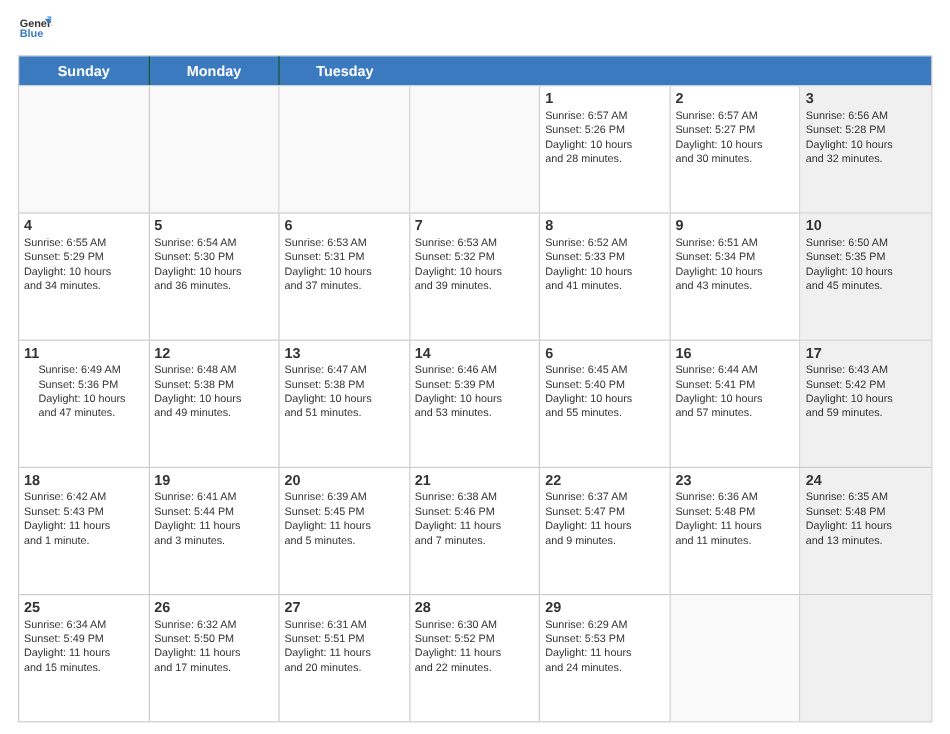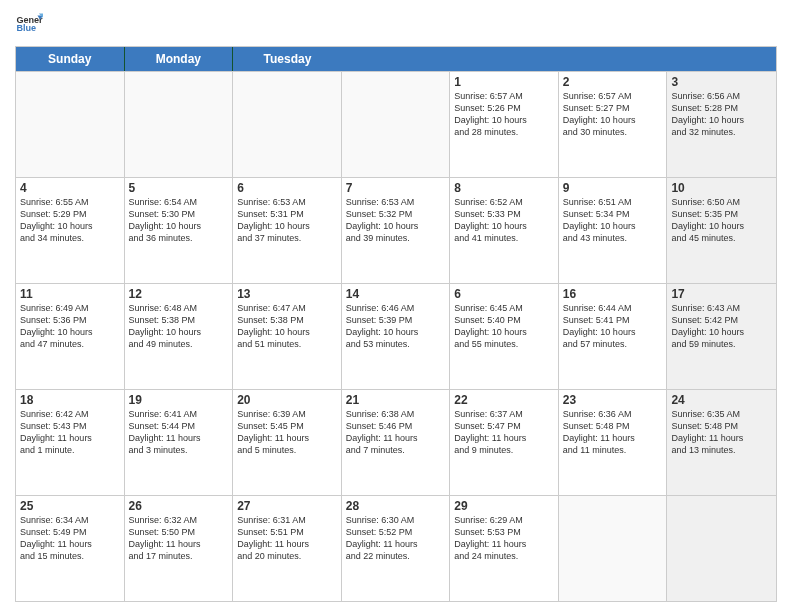--- a/index.html
+++ b/index.html
@@ -199,21 +199,21 @@
             <div class="day-num">10</div>
             <div class="cell-info" style="white-space: pre-line;">Sunrise: 6:50 AM
 Sunset: 5:35 PM
 Daylight: 10 hours
 and 45 minutes.</div>
           </div>
         </div>
         <div class="cal-row">
           <div class="cal-cell">
             <div class="day-num">11</div>
-            <div class="cell-info" style="white-space: pre-line;">Sunrise: 6:49 AM
+            <div class="cell-info" style="white-space: pre-line; margin-left: 12px;">Sunrise: 6:49 AM
 Sunset: 5:36 PM
 Daylight: 10 hours
 and 47 minutes.</div>
           </div>
           <div class="cal-cell">
             <div class="day-num">12</div>
             <div class="cell-info" style="white-space: pre-line;">Sunrise: 6:48 AM
 Sunset: 5:38 PM
 Daylight: 10 hours
 and 49 minutes.</div>

